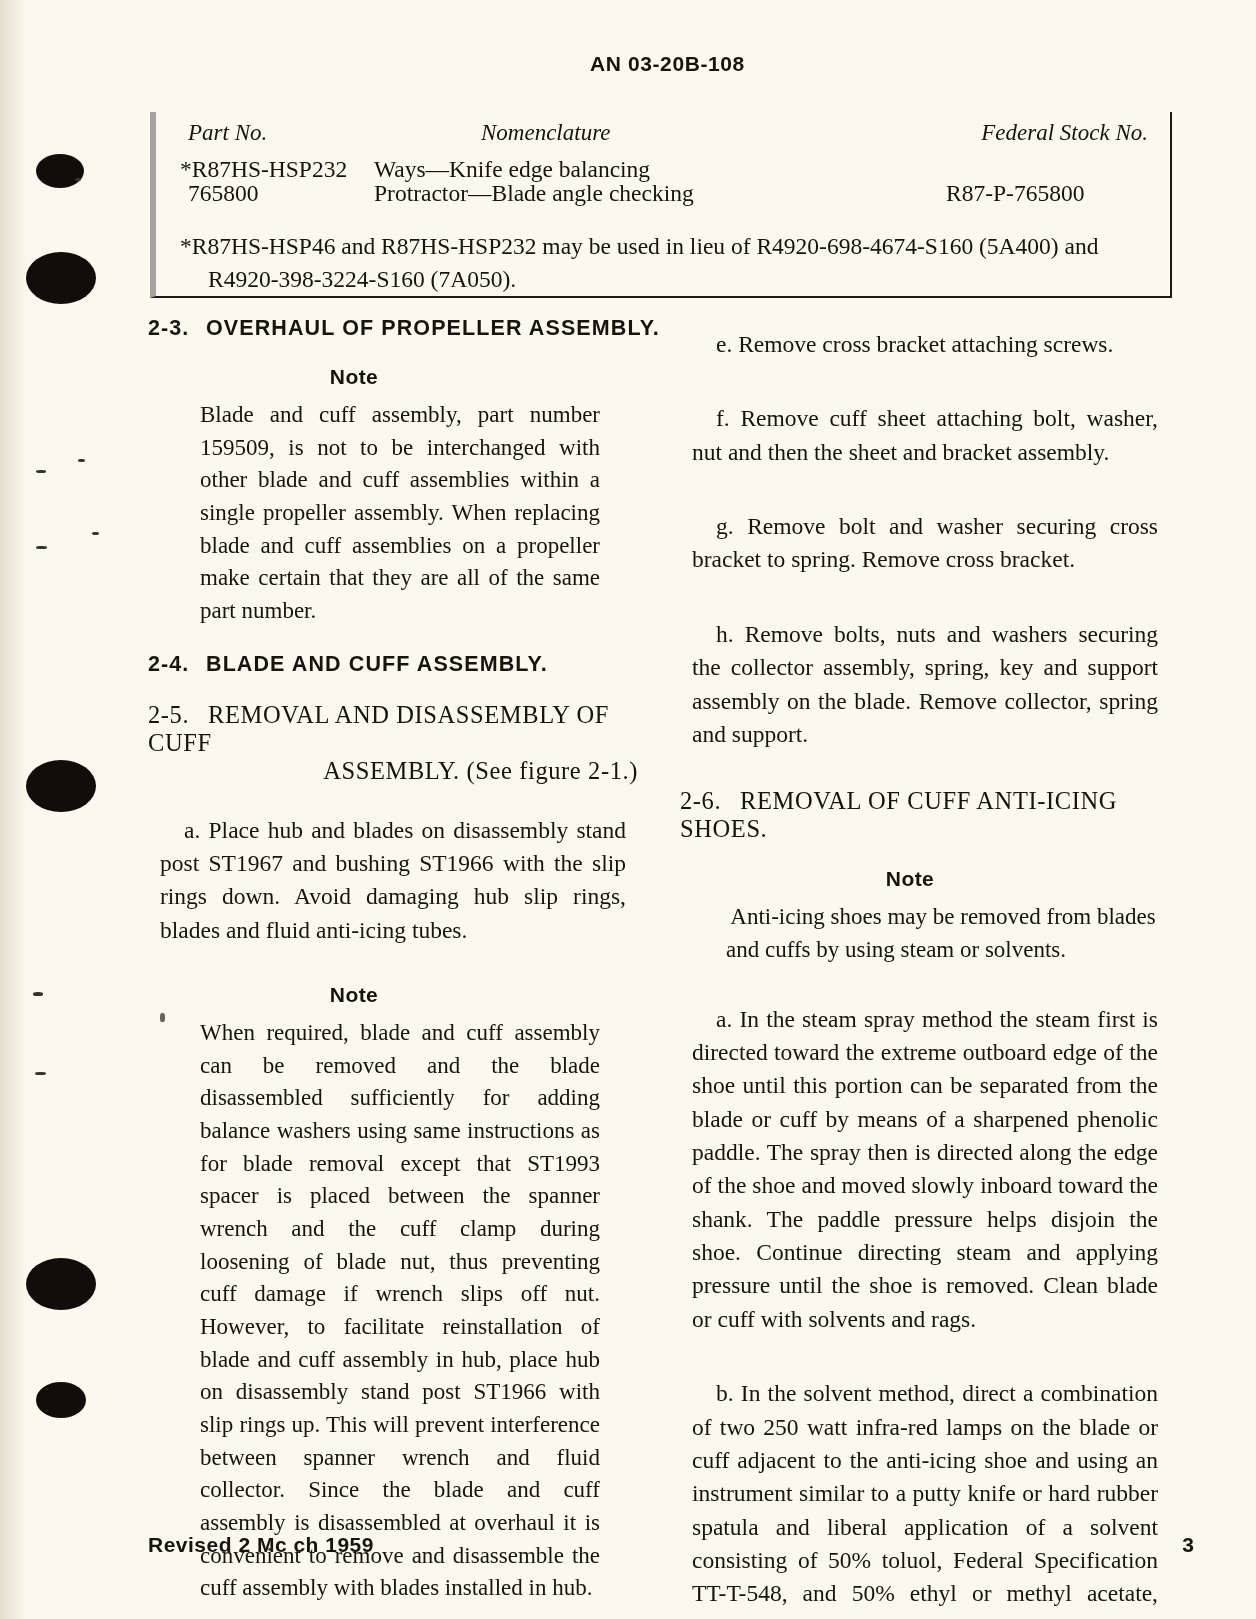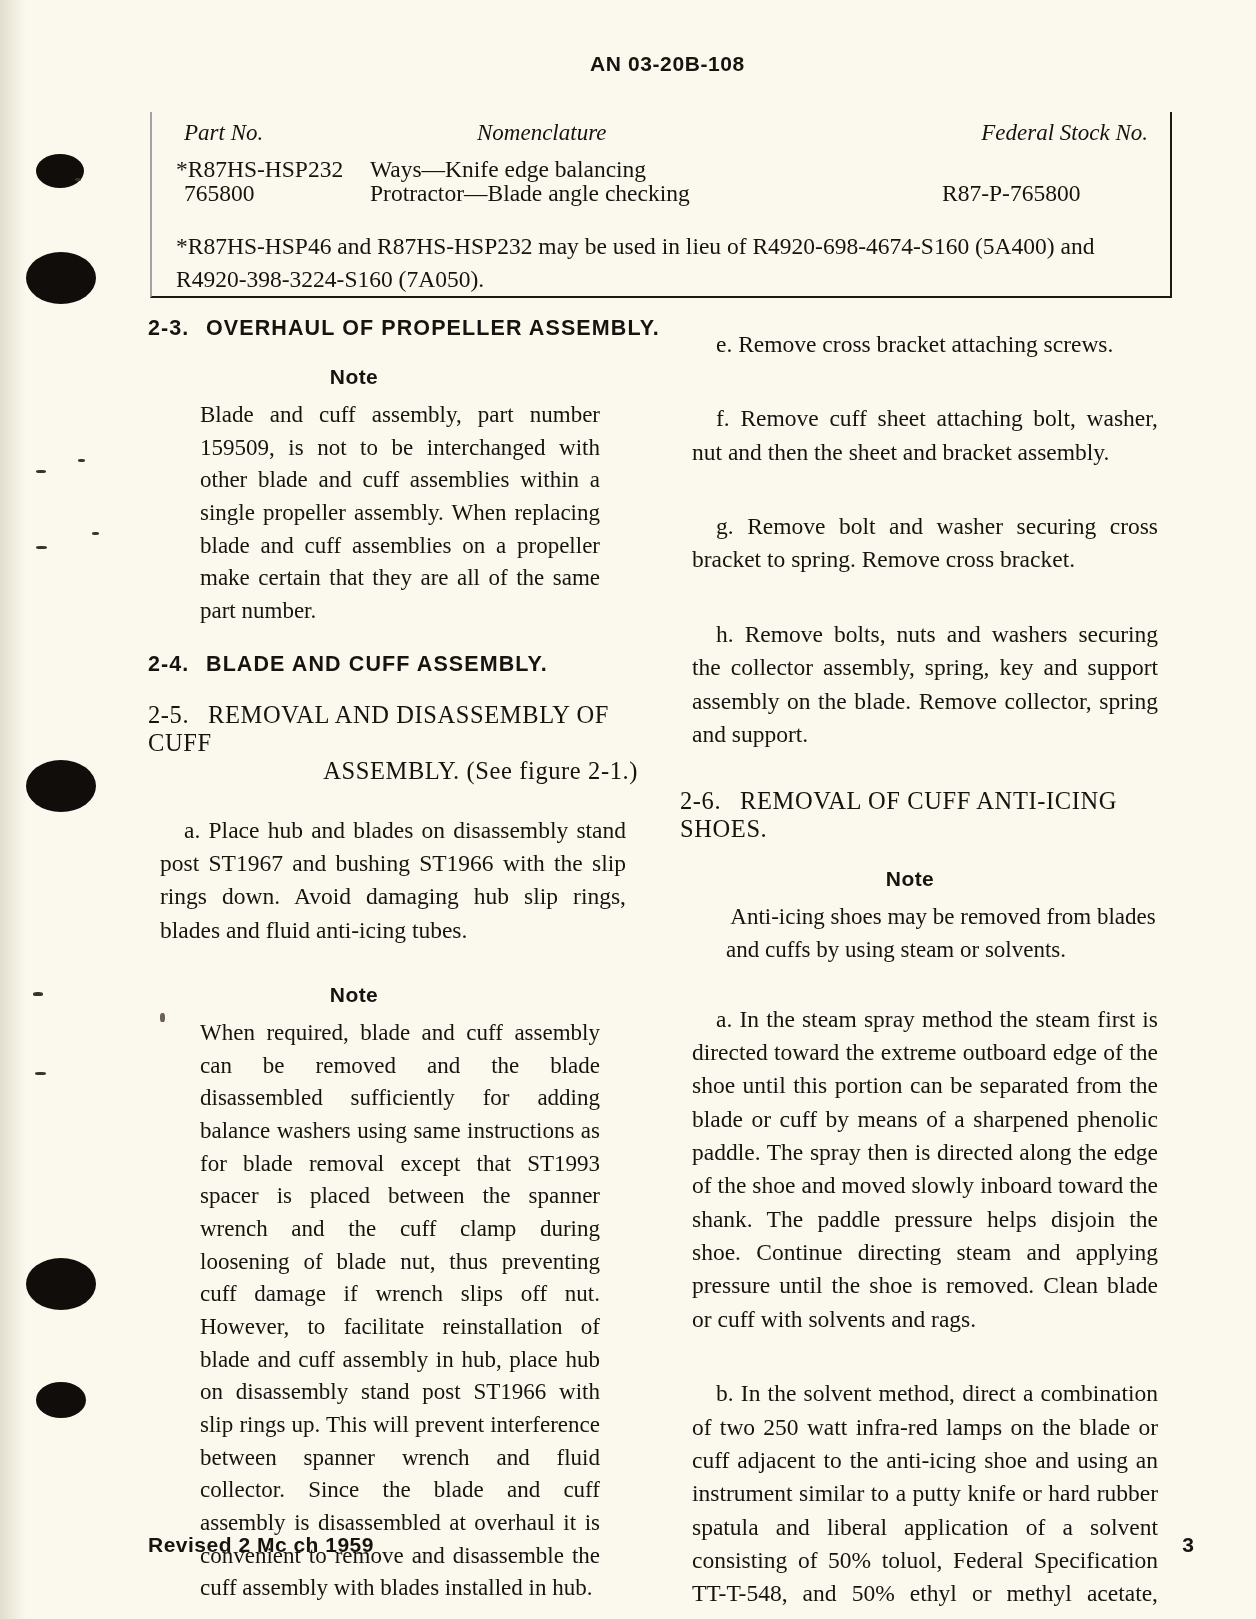--- a/index.html
+++ b/index.html
@@ -77,21 +77,21 @@
     line-height: 1.32;
   }
 
   
   .table-box {
     position: absolute;
     left: 150px;
     top: 112px;
     width: 1022px;
     height: 186px;
-    border-left: 2px solid #a3a3a3;
+    border-left: 6px solid #a3a3a3;
     border-right: 2px solid #1c1813;
     border-bottom: 2px solid #1c1813;
     box-sizing: border-box;
   }
   .tbl-head {
     position: absolute;
     top: 8px;
     left: 0;
     right: 0;
     height: 30px;
@@ -116,21 +116,21 @@
   .tbl-row .c-fed  { position: absolute; left: 790px; }
 
   .tbl-note {
     position: absolute;
     left: 24px;
     right: 20px;
     top: 118px;
     font-size: 23.5px;
     line-height: 1.42;
   }
-  .tbl-note .indent2 { display: block; }
+  .tbl-note .indent2 { display: block; margin-left: 28px; }
 
   
   .col {
     position: absolute;
     top: 316px;
     width: 490px;
   }
   .col-left  { left: 148px; }
   .col-right { left: 680px; }
 

